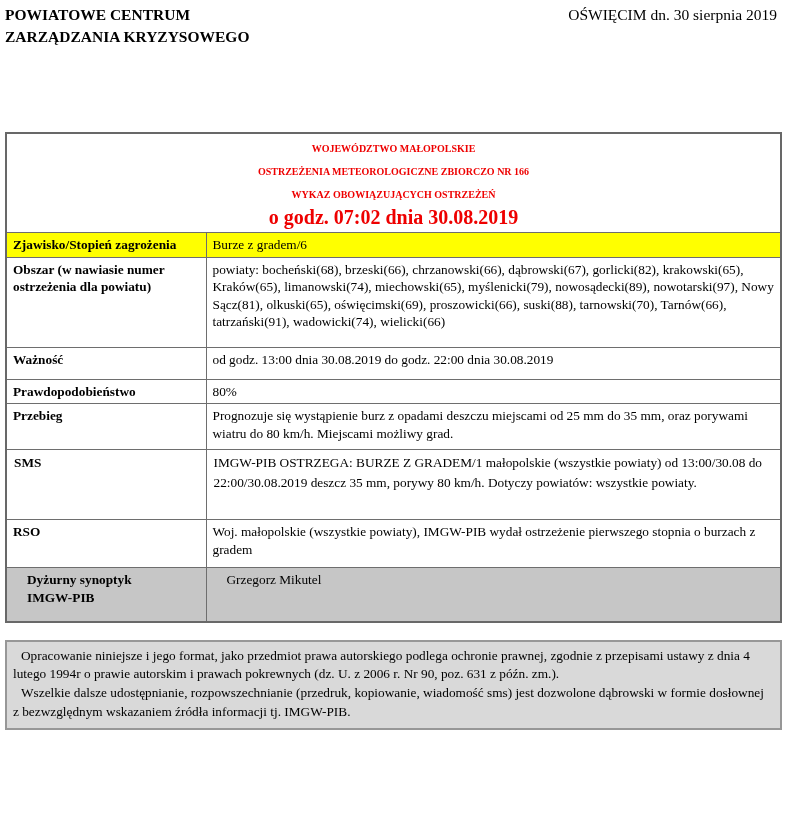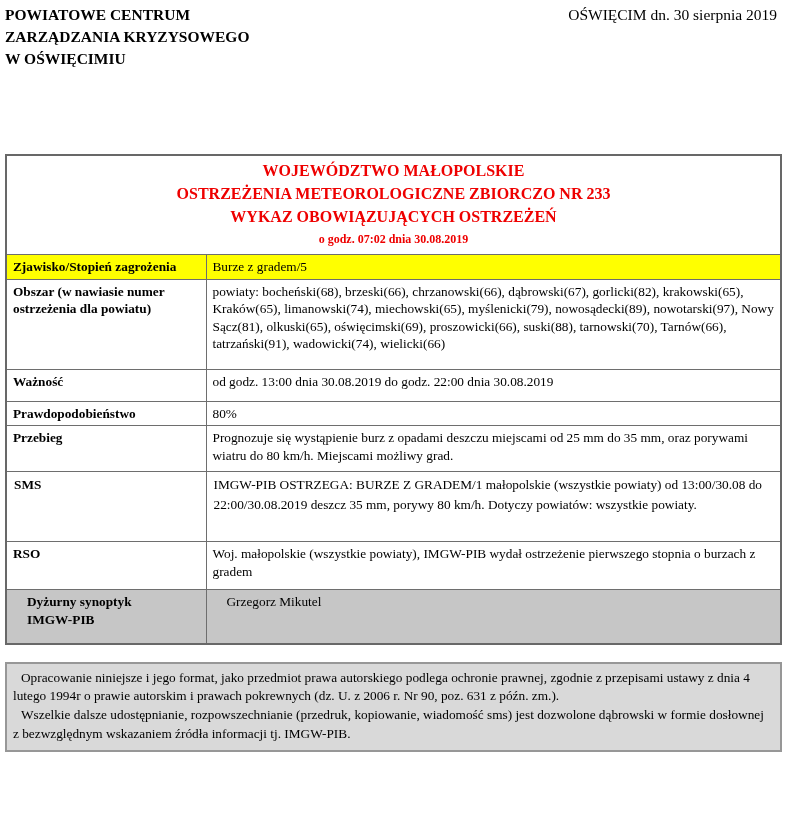--- a/index.html
+++ b/index.html
@@ -42,24 +42,24 @@
     line-height:1.32;
     vertical-align:top;
   }
   td.title-cell{
     text-align:center;
     padding:8px 4px;
   }
   .title-line{
     color:var(--title-red);
     font-weight:bold;
-    font-size:16px;
+    font-size:10px;
     line-height:23px;
   }
-  .title-line-small{font-size:12px;}
+  .title-line-small{font-size:20px;}
   td.label-cell{
     width:200px;
     font-weight:bold;
     white-space:pre-line;
   }
   tr.row-yellow td{background:var(--highlight-yellow);}
   tr.row-gray td{background:var(--highlight-gray);padding-left:20px;}
   tr.h31{height:21px;font-family:Liberation Serif, serif;}
   tr.h90{height:90px;padding-left:44px;}
   tr.h32{height:32px;}
@@ -82,38 +82,37 @@
   }
   .notice p{margin:0;text-indent:8px;}
 </style>
 </head>
 <body>
 
 <div class="letterhead">
   <div class="org-block">
     <div class="org-line">POWIATOWE CENTRUM</div>
     <div class="org-line">ZARZĄDZANIA KRYZYSOWEGO</div>
-    <div class="org-line">W OŚWIĘCIMIU</div>
   </div>
   <div class="place-date">OŚWIĘCIM dn. 30 sierpnia 2019</div>
 </div>
 
 <table class="warning">
   <tbody>
     <tr>
       <td class="title-cell" colspan="2">
         <div class="title-line">WOJEWÓDZTWO MAŁOPOLSKIE</div>
-        <div class="title-line">OSTRZEŻENIA METEOROLOGICZNE ZBIORCZO NR 233</div>
+        <div class="title-line">OSTRZEŻENIA METEOROLOGICZNE ZBIORCZO NR 166</div>
         <div class="title-line">WYKAZ OBOWIĄZUJĄCYCH OSTRZEŻEŃ</div>
         <div class="title-line title-line-small">o godz. 07:02 dnia 30.08.2019</div>
       </td>
     </tr>
     <tr class="row-yellow h31">
       <td class="label-cell">Zjawisko/Stopień zagrożenia</td>
-      <td>Burze z gradem/5</td>
+      <td>Burze z gradem/6</td>
     </tr>
     <tr class="h90">
       <td class="label-cell">Obszar (w nawiasie numer ostrzeżenia dla powiatu)</td>
       <td>powiaty: bocheński(68), brzeski(66), chrzanowski(66), dąbrowski(67), gorlicki(82), krakowski(65), Kraków(65), limanowski(74), miechowski(65), myślenicki(79), nowosądecki(89), nowotarski(97), Nowy Sącz(81), olkuski(65), oświęcimski(69), proszowicki(66), suski(88), tarnowski(70), Tarnów(66), tatrzański(91), wadowicki(74), wielicki(66)</td>
     </tr>
     <tr class="h32">
       <td class="label-cell">Ważność</td>
       <td>od godz. 13:00 dnia 30.08.2019 do godz. 22:00 dnia 30.08.2019</td>
     </tr>
     <tr class="h31">

